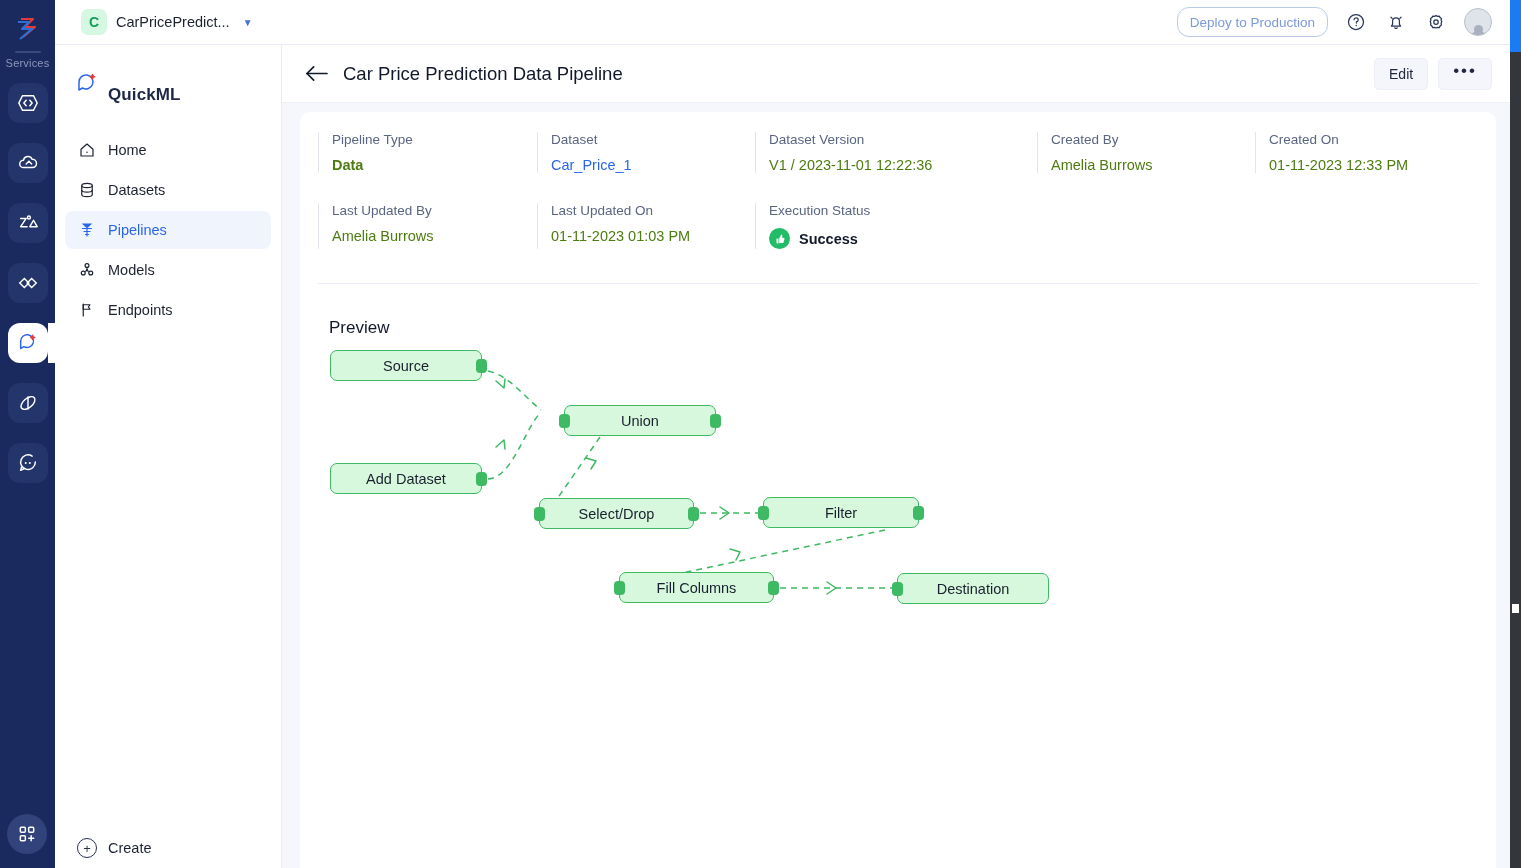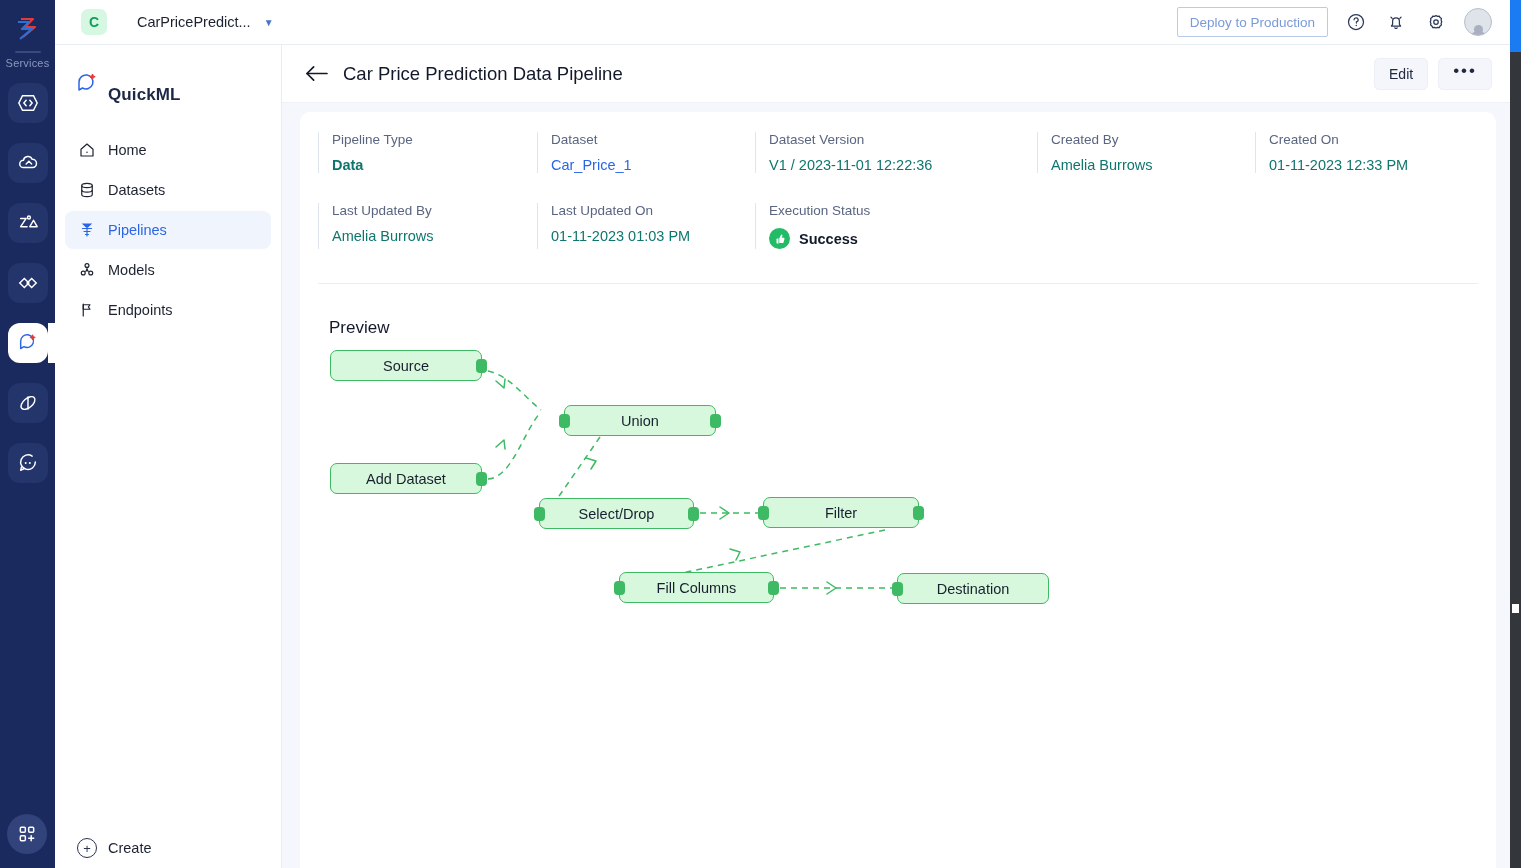--- a/index.html
+++ b/index.html
@@ -52,27 +52,27 @@
     display: flex; align-items: center;
   }
   .proj-chip {
     display:flex; align-items:center; gap: 9px; margin-left: 26px; cursor: pointer;
   }
   .proj-avatar {
     width: 26px; height: 26px; border-radius: 7px; background: #d6f7e2;
     color: #0f9d58; font-size: 14px; font-weight: 600;
     display:flex; align-items:center; justify-content:center;
   }
-  .proj-name { font-size: 14.5px; color: #1c2230; margin-left: 21px; }
+  .proj-name { font-size: 14.5px; color: #1c2230; }
   .proj-caret { color: #4a74c9; font-size: 10px; margin-left: 4px; }
   .topbar-right {
     margin-left: auto; display:flex; align-items:center; gap: 16px; margin-right: 18px;
   }
   .deploy-btn {
-    height: 30px; padding: 0 12px; border: 1px solid #b9caea; border-radius: 2px;
+    height: 30px; padding: 0 12px; border: 1px solid #b9caea; border-radius: 12px;
     background: #fff; color: #7a9ad8; font-size: 13.5px; display:flex; align-items:center; cursor:pointer;
   }
   .icon-btn { width: 24px; height: 24px; display:flex; align-items:center; justify-content:center; cursor:pointer; color:#2a3758; }
   .avatar-btn {
     width: 28px; height: 28px; border-radius: 50%; background: #dfe3ea; border: 1px solid #b9bfcc;
     display:flex; align-items:flex-end; justify-content:center; overflow:hidden; cursor:pointer;
   }
   .avatar-head { width:9px; height:9px; border-radius:50%; background:#a9b0bf; margin-bottom:1px; position:relative; }
   .avatar-body { position:absolute; bottom:-9px; left:-4px; width:17px; height:12px; border-radius:8px 8px 0 0; background:#a9b0bf; }
 
@@ -122,21 +122,21 @@
     background: #ffffff; border-radius: 10px;
     overflow: hidden;
   }
   .section-title { font-size: 17px; color: #12192b; padding: 24px 0 0 29px; }
 
   .detail-grid {
     display: flex; margin: 20px 0 0 18px; padding-right: 20px;
   }
   .detail-col { padding-left: 13px; border-left: 1px solid #dfe4ee; }
   .detail-label { font-size: 13.5px; color: #5a6582; margin-bottom: 10px; white-space:nowrap; }
-  .detail-value { font-size: 14.5px; color: #0f766e; font-weight: 600; white-space:nowrap; }
+  .detail-value { font-size: 14.5px; color: #4d7c0f; font-weight: 600; white-space:nowrap; }
   .detail-value.link { color: #2b66e8; font-weight: 400; cursor:pointer; }
   .detail-value.plain { font-weight: 400; }
   .status-wrap { display:flex; align-items:center; gap: 9px; }
   .status-dot {
     width: 21px; height: 21px; border-radius: 50%; background: #22bb66;
     display:flex; align-items:center; justify-content:center;
   }
   .status-text { font-size: 14.5px; color: #12192b; font-weight: 600; }
 
   .hr { height:1px; background:#e9edf5; margin: 34px 18px 0 18px; }

